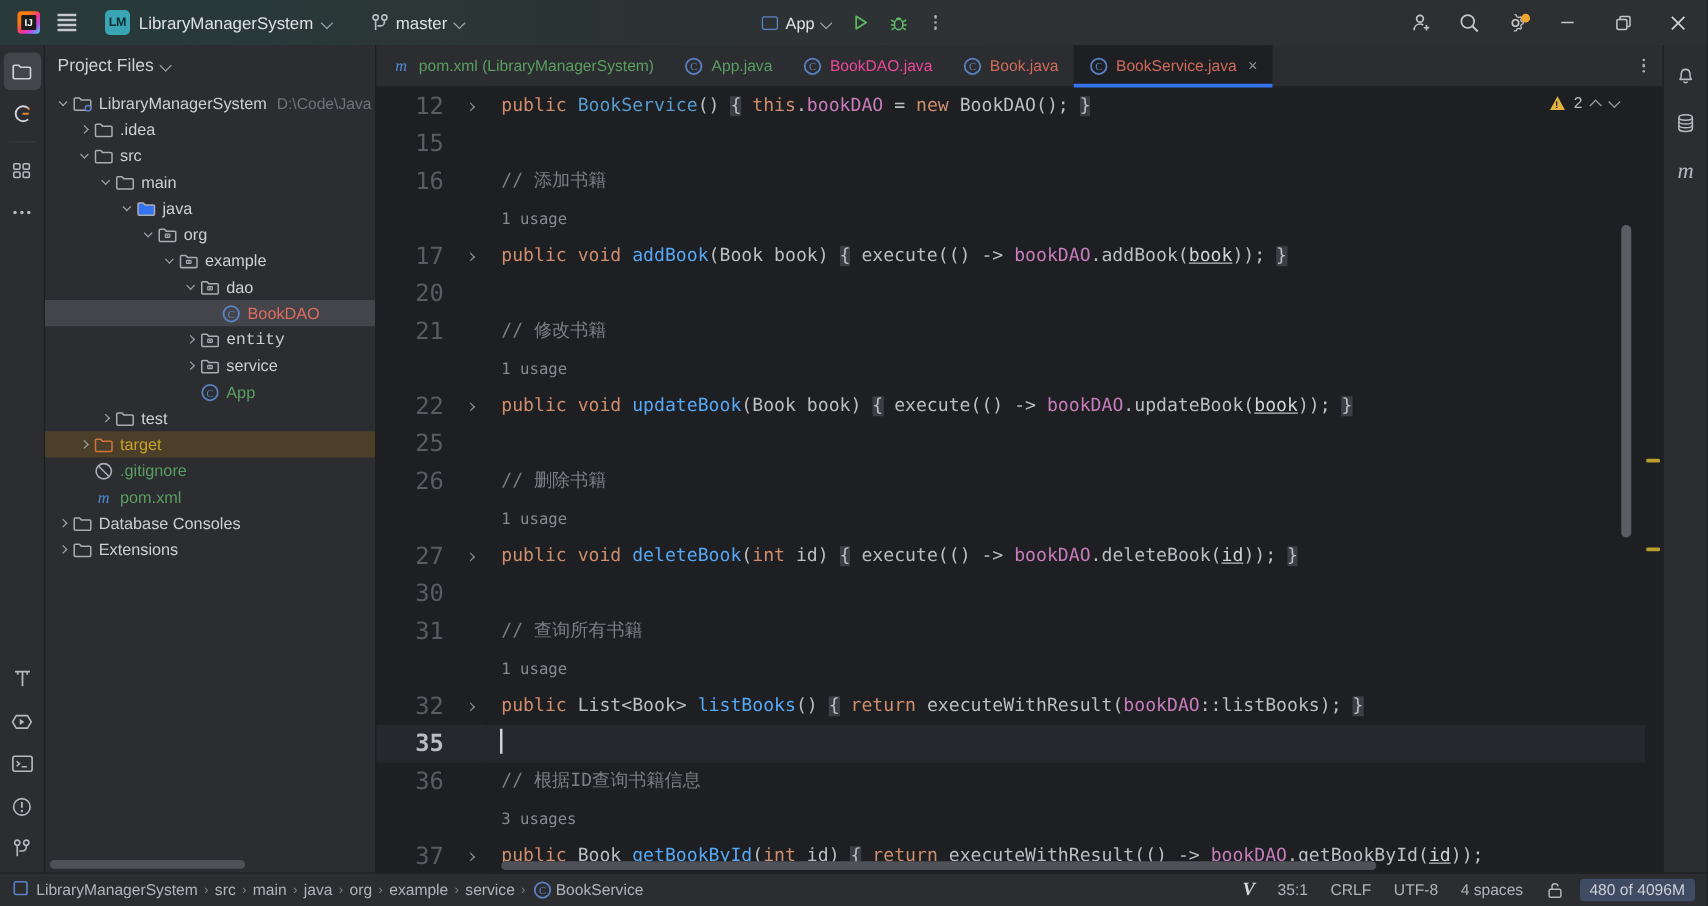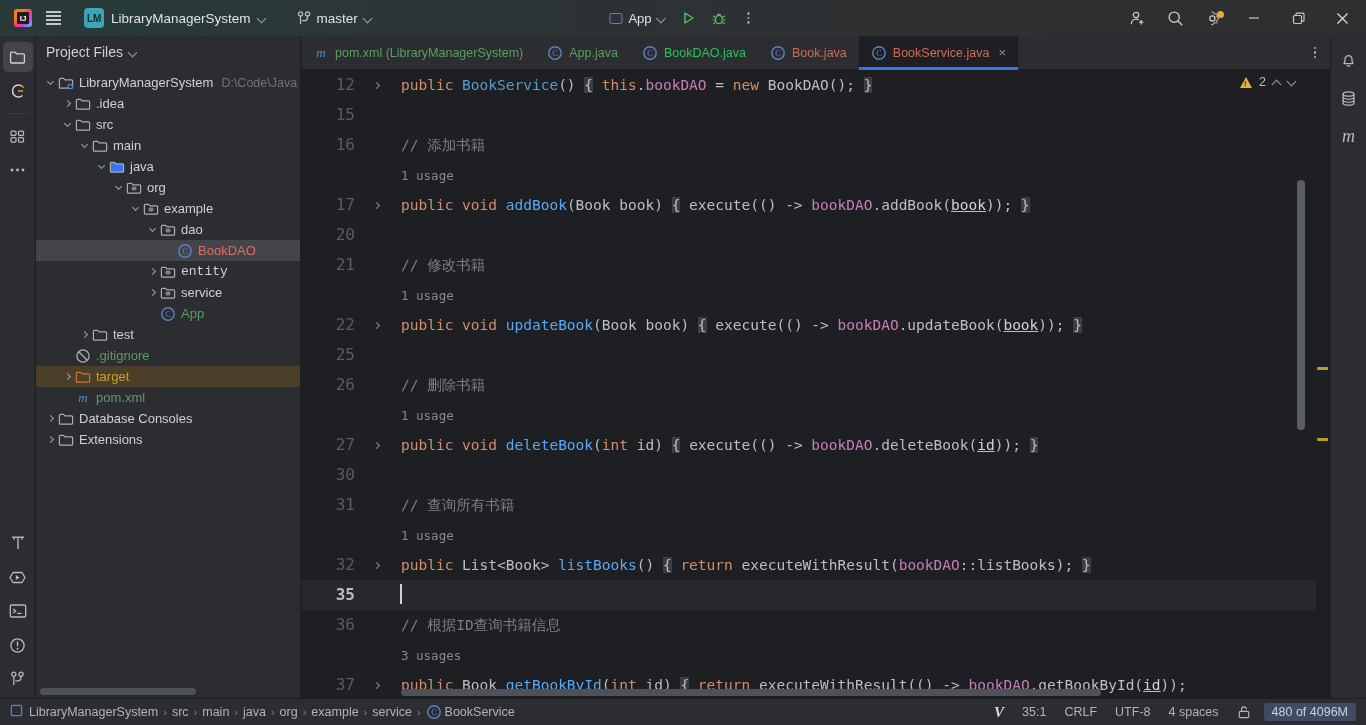--- a/index.html
+++ b/index.html
@@ -143,21 +143,21 @@
     width: 88px; flex: 0 0 88px; background: #1e1f22; position: relative;
     font-family: "DejaVu Sans Mono", monospace;
   }
   .codewrap { flex: 1; position: relative; min-width: 0; overflow: hidden; }
   .code {
     position: relative; font-family: "DejaVu Sans Mono", monospace;
     font-size: 14.5px; line-height: 30px; white-space: pre;
   }
   .ln {
     height: 30px; line-height: 30px; display: flex; align-items: center;
-    justify-content: flex-end; padding-right: 10px; font-size: 16px; color: #585c63;
+    justify-content: flex-end; padding-right: 10px; font-size: 19px; color: #585c63;
   }
   .ln.cur { color: #b9bdc2; font-weight: 600; }
   .lnrow { height: 30px; position: relative; }
   .lnrow.curline { background: #26282e; }
   .fold {
     position: absolute; right: 10px; top: 0; height: 30px; display: flex; align-items: center;
   }
   .fold .a {
     width: 5px; height: 5px; border-right: 1.3px solid #8b9097; border-bottom: 1.3px solid #8b9097;
     transform: rotate(-45deg);
@@ -559,41 +559,41 @@
               <span class="a"></span>
             </span>
             <span class="ficon">
               <svg width="16" height="16" viewBox="0 0 16 16">
       <path d="M1.4 4.3 a.9 .9 0 0 1 .9-.9 H5.6 l1.4 1.5 H13.7 a.9 .9 0 0 1 .9 .9 V12.2 a.9 .9 0 0 1 -.9 .9 H2.3 a.9 .9 0 0 1 -.9-.9 Z" fill="none" stroke="#a9adb3" stroke-width="1.2" stroke-linejoin="round"></path>
 
     </svg>
             </span>
             <span class="tlabel">test</span>
           </div>
+          <div class="trow sel-target" style="padding-left: 25px;">
+            <span class="tarrow">
+              <span class="a"></span>
+            </span>
+            <span class="ficon">
+              <svg width="16" height="16" viewBox="0 0 16 16">
+      <path d="M1.4 4.3 a.9 .9 0 0 1 .9-.9 H5.6 l1.4 1.5 H13.7 a.9 .9 0 0 1 .9 .9 V12.2 a.9 .9 0 0 1 -.9 .9 H2.3 a.9 .9 0 0 1 -.9-.9 Z" fill="none" stroke="#d2733c" stroke-width="1.2" stroke-linejoin="round"></path>
+
+    </svg>
+            </span>
+            <span class="tlabel" style="color: rgb(201, 162, 39);">target</span>
+          </div>
           <div class="trow" style="padding-left: 25px;">
             <span class="tarrow"></span>
             <span class="ficon">
               <svg width="16" height="16" viewBox="0 0 16 16">
       <circle cx="8" cy="8" r="6.1" fill="none" stroke="#a9adb3" stroke-width="1.3"></circle>
       <path d="M3.8 3.8 L12.2 12.2" stroke="#a9adb3" stroke-width="1.3"></path>
               </svg>
             </span>
             <span class="tlabel" style="color: rgb(90, 158, 98);">.gitignore</span>
-          </div>
-          <div class="trow sel-target" style="padding-left: 25px;">
-            <span class="tarrow">
-              <span class="a"></span>
-            </span>
-            <span class="ficon">
-              <svg width="16" height="16" viewBox="0 0 16 16">
-      <path d="M1.4 4.3 a.9 .9 0 0 1 .9-.9 H5.6 l1.4 1.5 H13.7 a.9 .9 0 0 1 .9 .9 V12.2 a.9 .9 0 0 1 -.9 .9 H2.3 a.9 .9 0 0 1 -.9-.9 Z" fill="none" stroke="#d2733c" stroke-width="1.2" stroke-linejoin="round"></path>
-
-    </svg>
-            </span>
-            <span class="tlabel" style="color: rgb(201, 162, 39);">target</span>
           </div>
           <div class="trow" style="padding-left: 25px;">
             <span class="tarrow"></span>
             <span class="ficon">
               <svg width="16" height="16" viewBox="0 0 16 16">
       <text x="8" y="12" font-size="13" font-style="italic" font-family="Liberation Serif, serif" fill="#4f8bd6" text-anchor="middle">m</text>
               </svg>
             </span>
             <span class="tlabel" style="color: rgb(90, 158, 98);">pom.xml</span>
           </div>
@@ -644,21 +644,21 @@
             </span>
             <span style="color: rgb(90, 158, 98);">App.java</span>
           </div>
           <div class="tab">
             <span class="ficon">
               <svg width="16" height="16" viewBox="0 0 16 16">
       <circle cx="8" cy="8" r="6.2" fill="none" stroke="#5a83c7" stroke-width="1.4"></circle>
       <text x="8" y="11.3" font-size="8.4" font-family="Liberation Serif, serif" fill="#5a83c7" text-anchor="middle">C</text>
               </svg>
             </span>
-            <span style="color: #22c55e;">BookDAO.java</span>
+            <span style="color: #ec4899;">BookDAO.java</span>
           </div>
           <div class="tab">
             <span class="ficon">
               <svg width="16" height="16" viewBox="0 0 16 16">
       <circle cx="8" cy="8" r="6.2" fill="none" stroke="#5a83c7" stroke-width="1.4"></circle>
       <text x="8" y="11.3" font-size="8.4" font-family="Liberation Serif, serif" fill="#5a83c7" text-anchor="middle">C</text>
               </svg>
             </span>
             <span style="color: rgb(207, 106, 92);">Book.java</span>
           </div>

